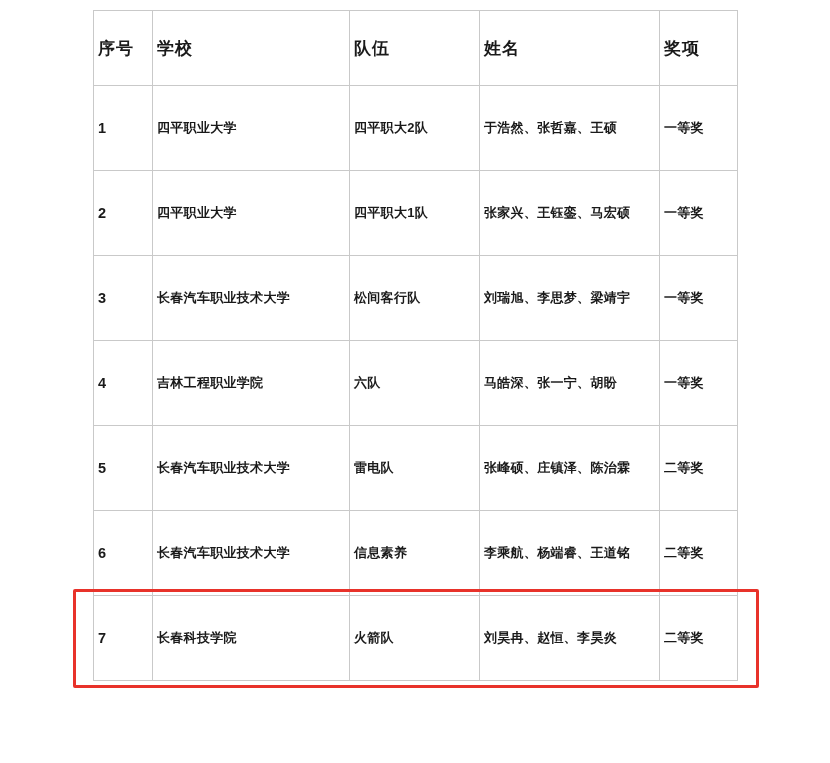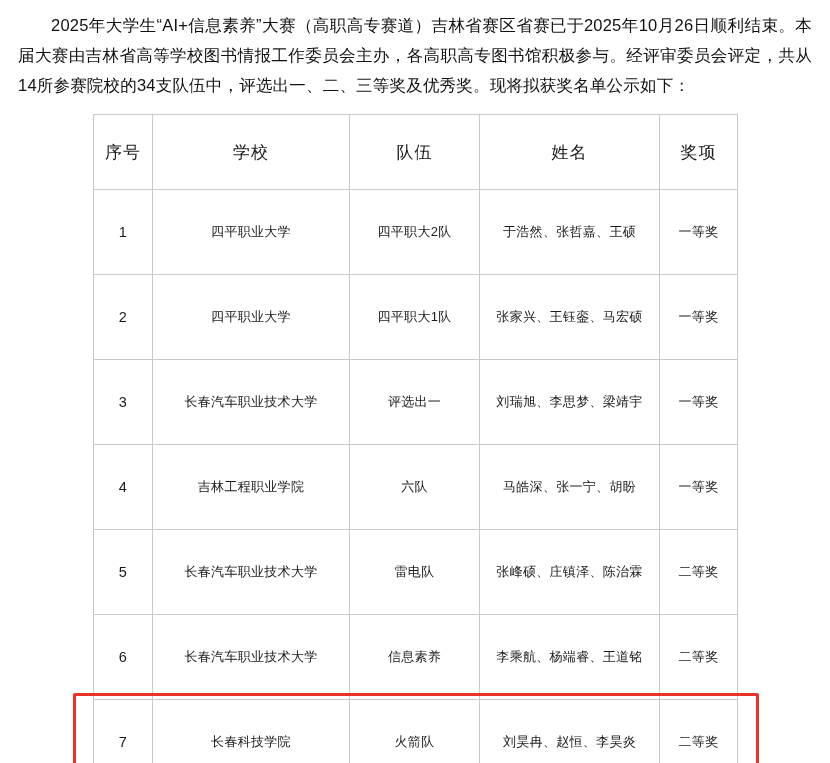--- a/index.html
+++ b/index.html
@@ -38,23 +38,23 @@
   }
   table.award-table {
     border-collapse: collapse;
     table-layout: fixed;
     width: 644px;
     background: #fff;
   }
   table.award-table td,
   table.award-table th {
     border: 1px solid #c9c9c9;
-    text-align: center;
+    text-align: left;
     vertical-align: middle;
-    font-weight: normal;
+    font-weight: bold;
     color: #1a1a1a;
     padding: 0 4px;
   }
   thead th {
     height: 74px;
     font-size: 17px;
     font-weight: bold;
     letter-spacing: 1px;
   }
   tbody td {
@@ -81,21 +81,20 @@
     pointer-events: none;
     left: -20px;
     width: 686px;
   }
 </style>
 </head>
 <body>
 
 <div class="page">
 
-  <p class="intro">2025年大学生“AI+信息素养”大赛（高职高专赛道）吉林省赛区省赛已于2025年10月26日顺利结束。本届大赛由吉林省高等学校图书情报工作委员会主办，各高职高专图书馆积极参与。经评审委员会评定，共从14所参赛院校的34支队伍中，评选出一、二、三等奖及优秀奖。现将拟获奖名单公示如下：</p>
 
   <div class="table-wrap">
     <table class="award-table">
       <colgroup>
         <col class="c-idx">
         <col class="c-school">
         <col class="c-team">
         <col class="c-names">
         <col class="c-award">
       </colgroup>
@@ -119,21 +118,21 @@
         <tr>
           <td class="idx">2</td>
           <td>四平职业大学</td>
           <td>四平职大1队</td>
           <td>张家兴、王钰銮、马宏硕</td>
           <td>一等奖</td>
         </tr>
         <tr>
           <td class="idx">3</td>
           <td>长春汽车职业技术大学</td>
-          <td>评选出一</td>
+          <td>松间客行队</td>
           <td>刘瑞旭、李思梦、梁靖宇</td>
           <td>一等奖</td>
         </tr>
         <tr>
           <td class="idx">4</td>
           <td>吉林工程职业学院</td>
           <td>六队</td>
           <td>马皓深、张一宁、胡盼</td>
           <td>一等奖</td>
         </tr>

